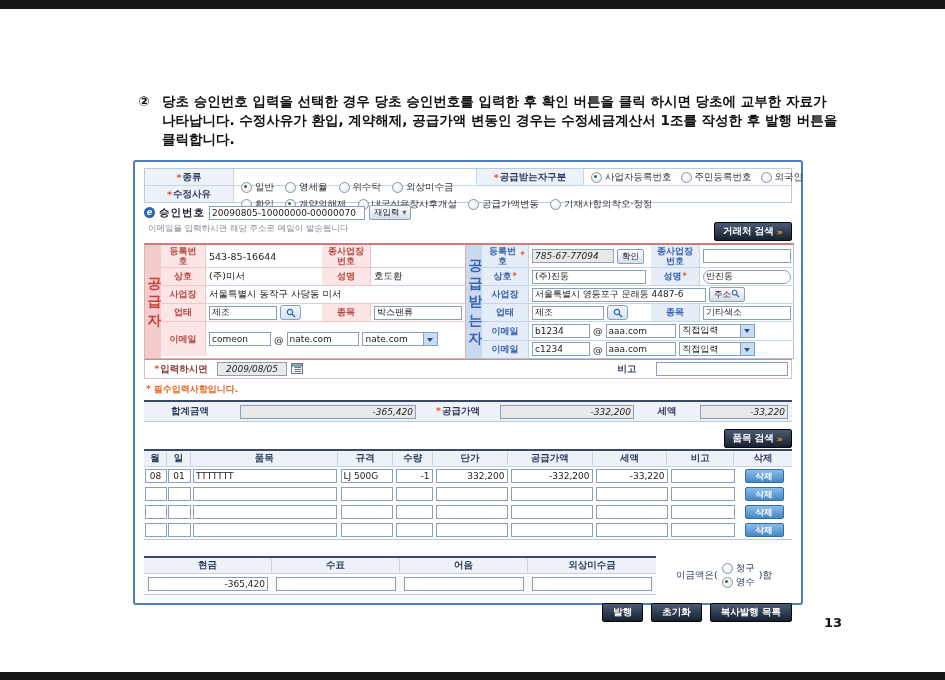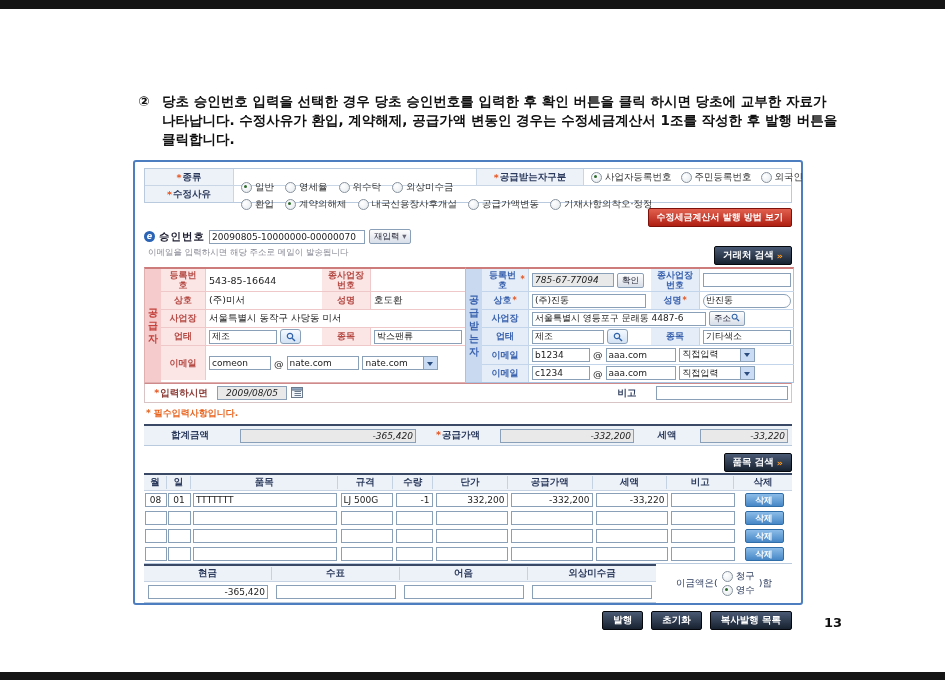--- a/index.html
+++ b/index.html
@@ -65,21 +65,21 @@
          display:inline-flex;align-items:center;justify-content:center;font-style:italic;}
   .ap-lbl{font-weight:bold;font-size:10.5px;color:#1A1A2E;letter-spacing:1px;}
   .ap-note{color:#8A8A96;font-size:8.5px;margin:3px 0 0 4px;}
   .ap-search{position:absolute;right:0;bottom:0;}
 
   
   .parties{display:flex;margin-top:2px;}
   .party{box-sizing:border-box;display:flex;}
   .party.left{width:322px;border:1px solid #E0AFAF;border-top:2px solid #CE7B7B;}
   .party.right{width:328px;border:1px solid #A9C3E2;border-top:2px solid #CE7B7B;border-left:none;}
-  .band{width:16px;flex:none;display:flex;align-items:center;justify-content:center;font-weight:bold;font-size:10px;}
+  .band{width:16px;flex:none;display:flex;align-items:center;justify-content:center;font-weight:bold;font-size:14px;}
   .band span{display:block;width:11px;word-break:break-all;line-height:1.3;text-align:center;}
   .party.left .band{background:#F5CBCB;color:#C4413D;}
   .party.right .band{background:#C9DAF0;color:#3A62AE;}
   .grid{flex:1;display:flex;flex-direction:column;}
   .prow{display:flex;align-items:center;}
   .party.left .prow + .prow{border-top:1px solid #EFC9C9;}
   .party.right .prow + .prow{border-top:1px solid #C3D5EA;}
   .plbl{flex:none;align-self:stretch;display:flex;align-items:center;justify-content:center;text-align:center;
         font-weight:bold;font-size:9px;line-height:1.15;}
   .party.left .plbl{background:#FBE5E5;color:#B54A44;border-right:1px solid #EFC9C9;}
@@ -108,21 +108,21 @@
   .ih,.ir{display:flex;}
   .ih{background:#EDF2F9;height:15px;align-items:center;font-weight:bold;color:#2B3A5C;border-bottom:1px solid #C4D2E4;}
   .ih > div{text-align:center;box-sizing:border-box;border-right:1px solid #C4D2E4;}
   .ih > div:last-child{border-right:none;}
   .ir{height:18px;align-items:center;}
   .ir > div{box-sizing:border-box;display:flex;align-items:center;justify-content:center;padding:0 2px;}
   .c1{width:23px;} .c2{width:24px;} .c3{width:148px;} .c4{width:55px;} .c5{width:40px;}
   .c6{width:75px;} .c7{width:85px;} .c8{width:75px;} .c9{width:67px;} .c10{width:58px;}
 
   
-  .paywrap{display:flex;margin-top:0;}
+  .paywrap{display:flex;margin-top:16px;}
   .pay{width:512px;flex:none;border-top:2px solid #3A4A66;border-bottom:1px solid #B9C9DE;}
   .payh{display:flex;background:#EDF2F9;height:15px;align-items:center;font-weight:bold;color:#2B3A5C;
         border-bottom:1px solid #C4D2E4;}
   .payh div{width:128px;text-align:center;border-right:1px solid #C4D2E4;box-sizing:border-box;}
   .payh div:last-child{border-right:none;}
   .payr{display:flex;height:20px;align-items:center;}
   .payr div{width:128px;display:flex;justify-content:center;box-sizing:border-box;}
   .amount{flex:1;display:flex;align-items:center;justify-content:center;gap:4px;color:#2B3A5C;font-size:9.5px;}
   .amount .stack{display:flex;flex-direction:column;gap:1px;}
   .amount .opt{gap:3px;}
@@ -212,23 +212,20 @@
               <span>공급가액변동</span>
             </span>
           <span class="opt">
               <span class="rd"></span>
               <span>기재사항의착오·정정</span>
             </span>
         </div>
       </div>
     </div>
 
-    <div class="guide-row">
-      <span class="btn-red">수정세금계산서 발행 방법 보기</span>
-    </div>
 
     <div class="approval">
       <div class="ap-line">
         <span class="eicon">e</span>
         <span class="ap-lbl">승인번호</span>
         <input class="inp" style="width: 150px;" readonly="" value="20090805-10000000-00000070">
         <span class="btn-mini"><span>재입력</span> <span style="color:#667">▾</span></span>
       </div>
       <div class="ap-note">이메일을 입력하시면 해당 주소로 메일이 발송됩니다</div>
       <span class="btn-dark ap-search">

